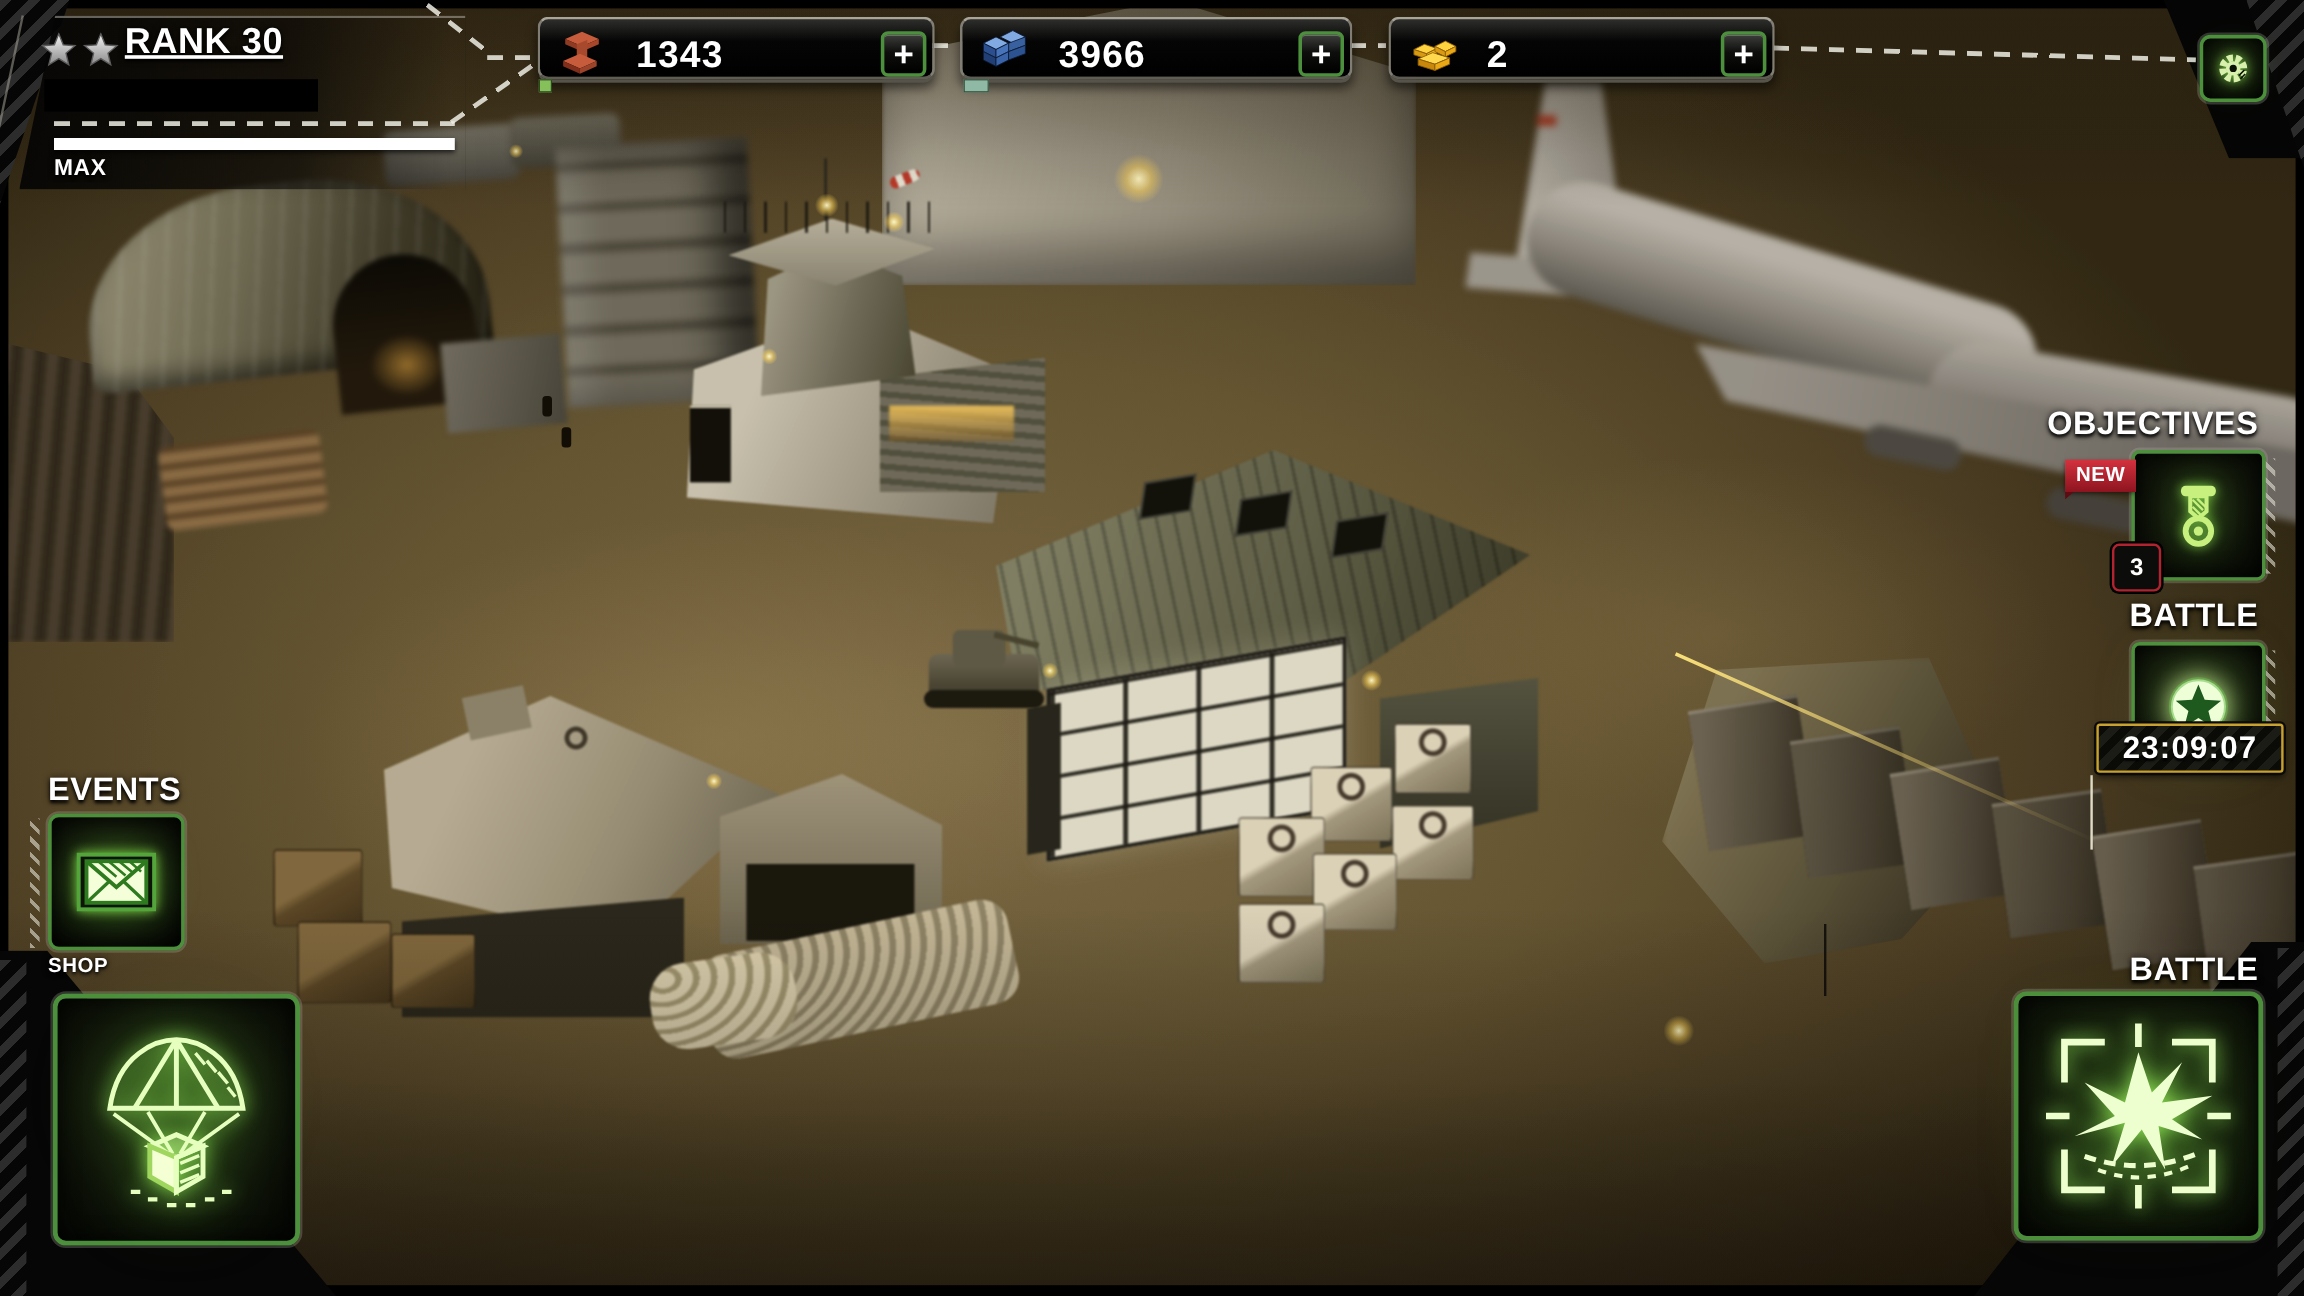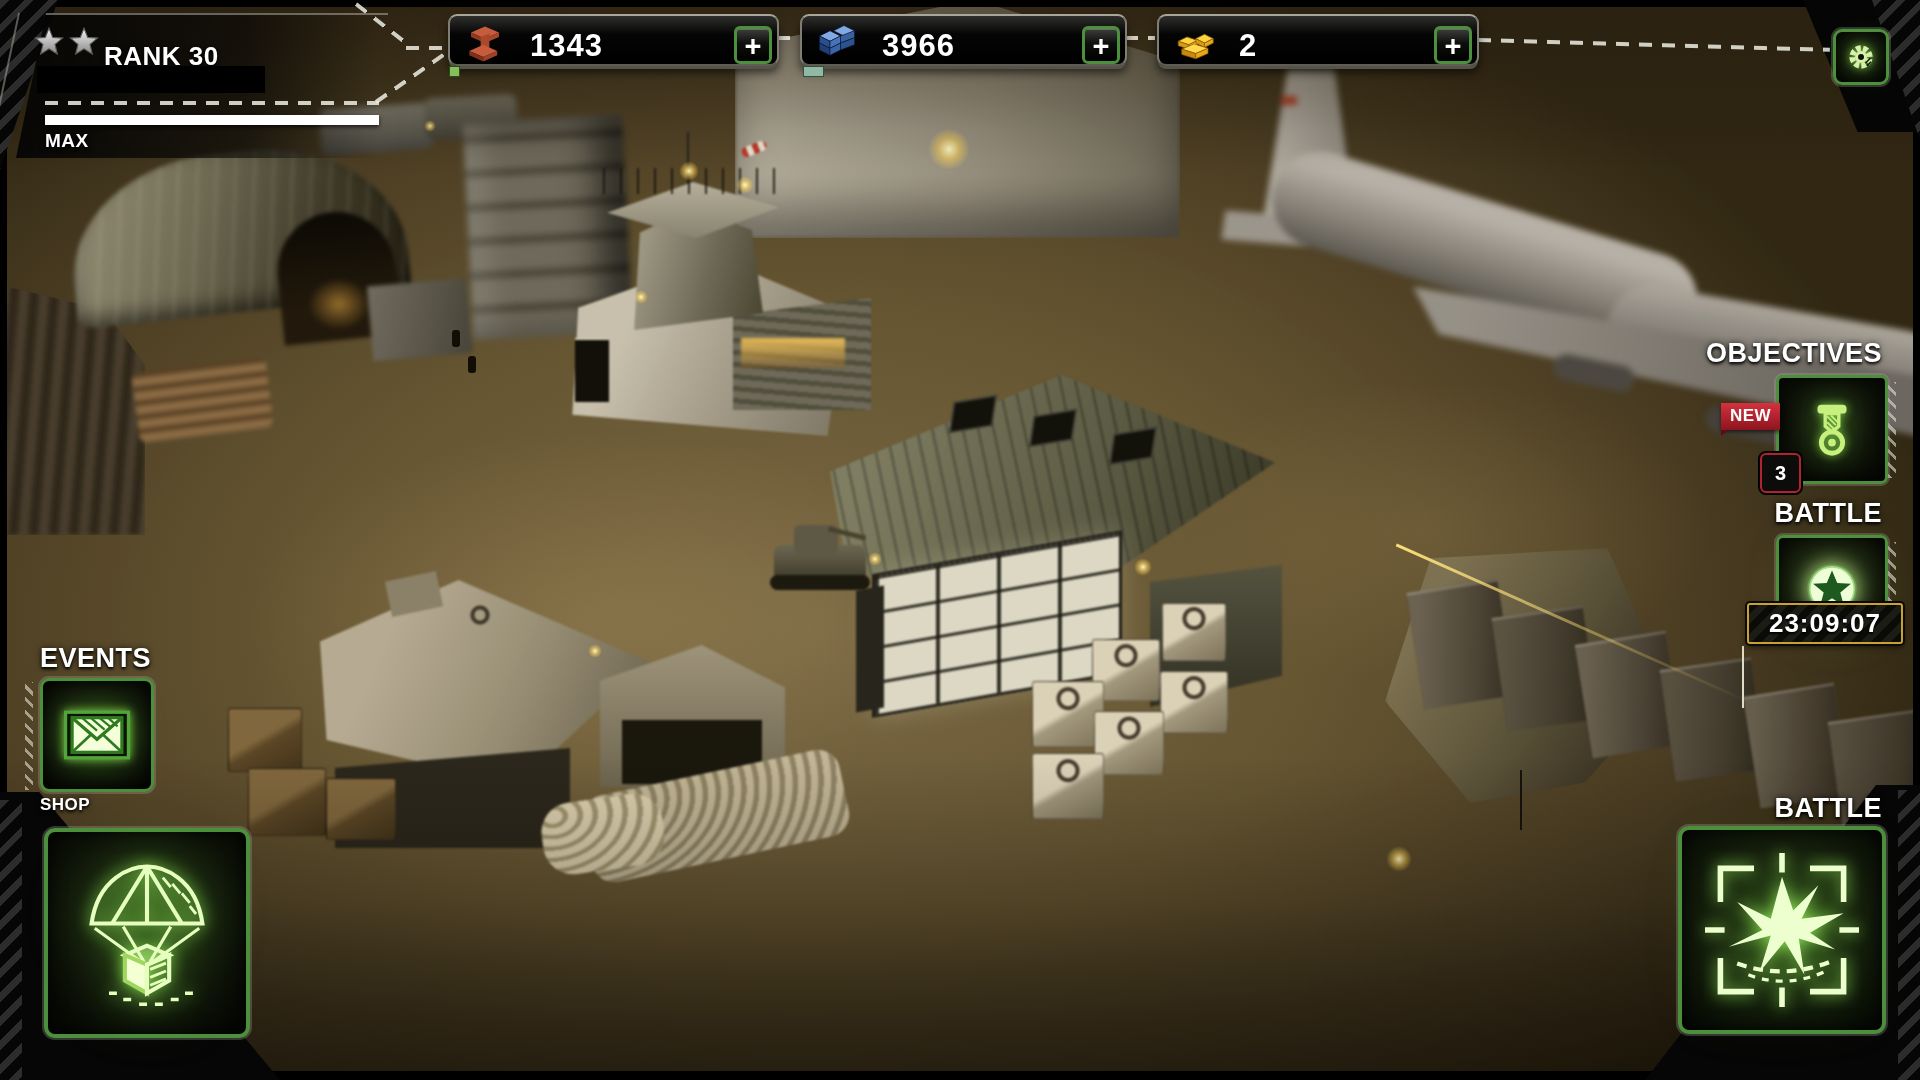--- a/index.html
+++ b/index.html
@@ -194,21 +194,21 @@
               <stop offset=".55" stop-color="#b9b9b9"></stop>
               <stop offset="1" stop-color="#8a8a8a"></stop>
             </linearGradient>
           </defs>
           <path d="M13 1 L16.2 9 24.7 9.6 18.2 15.1 20.2 23.4 13 18.9 5.8 23.4 7.8 15.1 1.3 9.6 9.8 9 Z" fill="url(#sg)" stroke="#5c5c5c" stroke-width="1"></path>
         </svg>
       <svg width="30" height="30" viewBox="0 0 26 26">
           <path d="M13 1 L16.2 9 24.7 9.6 18.2 15.1 20.2 23.4 13 18.9 5.8 23.4 7.8 15.1 1.3 9.6 9.8 9 Z" fill="url(#sg)" stroke="#5c5c5c" stroke-width="1"></path>
         </svg>
     </div>
-    <div class="hud-label abs" style="left:88px;top:28px;font-size:26px;">RANK 30</div>
+    <div class="hud-label abs" style="left:88px;top:5px;font-size:30px;text-decoration:underline;">RANK 30</div>
     <div class="abs" style="left:21px;top:53px;width:228px;height:27px;background:#000;"></div>
     <div class="dash-h abs" style="left:29px;top:88px;width:334px;"></div>
     <div class="abs" style="left:29px;top:102px;width:334px;height:10px;background:#fff;box-shadow:0 2px 4px rgba(0,0,0,.7);"></div>
     <div class="hud-label abs" style="left:29px;top:117px;font-size:19px;">MAX</div>
   </div>
   <div class="dash-h abs" style="left:376px;top:100px;width:88px;transform:rotate(-35deg);transform-origin:0 50%;"></div>
   <div class="dash-h abs" style="left:356px;top:2px;width:62px;transform:rotate(38deg);transform-origin:0 50%;"></div>
   <div class="dash-h abs" style="left:406px;top:46px;width:40px;"></div>
 
   <div class="res-bar hud abs" style="left:448px;top:14px;width:327px;">
@@ -290,21 +290,21 @@
     <span class="icon-glow" style="display:flex;">
       <svg width="62" height="62" viewBox="0 0 64 64">
           <rect x="17" y="6" width="30" height="9" rx="4" fill="#c8f07e"></rect>
           <path d="M25 15 h14 v13 l-7 6 -7 -6 z" fill="none" stroke="#c8f07e" stroke-width="3.5"></path>
           <path d="M27 18 l9 9 M27 24 l7 7 M31 17 l8 8" stroke="#c8f07e" stroke-width="2"></path>
           <circle cx="32" cy="45" r="11" fill="none" stroke="#c8f07e" stroke-width="5"></circle>
           <circle cx="32" cy="45" r="4" fill="#c8f07e"></circle>
         </svg>
     </span>
   </div>
-  <div class="badge-new abs" style="left:1721px;top:383px;margin-top:20px;">NEW</div>
+  <div class="badge-new abs" style="left:1721px;top:383px;">NEW</div>
   <div class="badge-count abs" style="left:1760px;top:453px;">3</div>
   <div class="tick-strip abs" style="left:1888px;top:382px;height:96px;"></div>
 
   <div class="hud-label abs" style="left:1582px;top:498px;width:300px;text-align:right;font-size:27px;z-index:10;">BATTLE</div>
   <div class="sq-btn hud abs" style="left:1776px;top:535px;width:106px;height:102px;">
     <span style="display:flex;filter:drop-shadow(0 0 10px rgba(215,255,160,.9)) drop-shadow(0 0 26px rgba(150,230,90,.5));">
       <svg width="70" height="70" viewBox="0 0 64 64">
           <circle cx="32" cy="32" r="21" fill="#eeffd8"></circle>
           <circle cx="32" cy="32" r="21" fill="none" stroke="rgba(110,190,80,.55)" stroke-width="3"></circle>
           <path d="M32 15 L36.8 26.6 49.3 27.3 39.6 35.2 42.8 47.3 32 40.5 21.2 47.3 24.4 35.2 14.7 27.3 27.2 26.6 Z" fill="#1e5a1d"></path>

